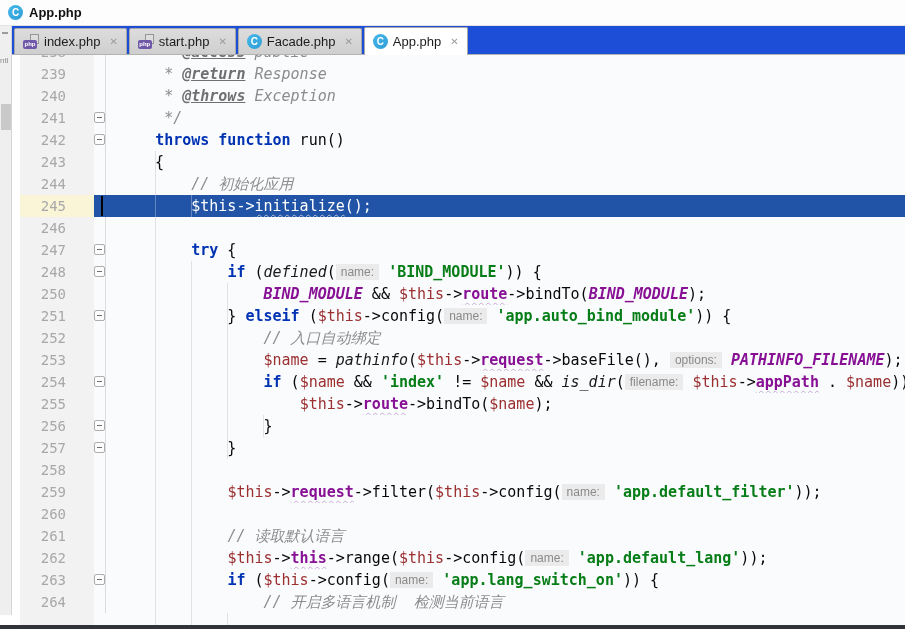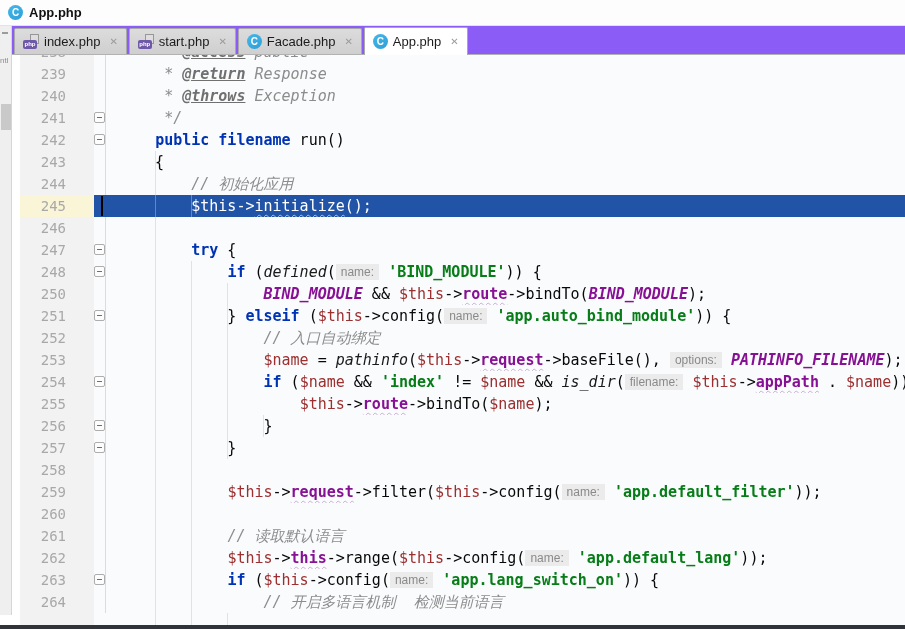--- a/index.html
+++ b/index.html
@@ -17,21 +17,21 @@
   .iphp .badge { position:absolute; left:0; bottom:1px; width:14px; height:9px; background:var(--icon-php-badge,#6f58a8); border-radius:2px; color:#fff; font-size:6px; font-weight:bold; text-align:center; line-height:9px; }
   .xclose { font-size:10px; color:#9b9b9b; margin-left:4px; line-height:1; }
 
   
   .stripe { position:absolute; left:0; top:26px; width:12px; height:589px; background:#efefef; border-right:1px solid #d6d6d6; z-index:5; }
   .stripe .dash { position:absolute; left:2px; top:6px; width:6px; height:2px; background:#9c9c9c; }
   .stripe .slabel { position:absolute; left:0; top:30px; font-size:8px; color:#8d8d8d; letter-spacing:0; }
   .stripe .sblock { position:absolute; left:1px; top:78px; width:10px; height:26px; background:#c9c9c9; }
 
   
-  .tabbar { position:absolute; left:12px; top:26px; width:893px; height:29px; background:#8b5cf6; display:flex; align-items:flex-end; padding-left:2px; z-index:4; }
+  .tabbar { position:absolute; left:12px; top:26px; width:893px; height:29px; background:#1d4ed8; display:flex; align-items:flex-end; padding-left:2px; z-index:4; }
   .tabbar::after { content:""; position:absolute; left:0; bottom:0; width:100%; height:1px; background:#b2b2b2; }
   .tab { position:relative; z-index:2; display:flex; align-items:center; gap:5px; padding:0 8px; height:26px; margin:0 2px 1px 0; background:linear-gradient(#dcdcdc,#cfcfcf); border:1px solid #a8a8a8; border-bottom:none; border-radius:2px 2px 0 0; font-size:13px; color:#1c1c1c; cursor:default; }
   .tab.active { height:28px; margin-bottom:0; background:var(--tab-active-bg,#fff); z-index:3; }
 
   
   .editor { position:absolute; left:20px; top:55px; width:893px; height:574px; overflow:hidden; background:linear-gradient(to right, var(--gutter-bg,#f2f2f2) 74px, var(--editor-bg,#f9fbfd) 74px); }
   .guides { position:absolute; z-index:1; width:1px; background:#e2e2e2; }
   .rows { position:relative; margin-top:-14px; z-index:2; }
   .line { display:flex; height:22px; white-space:nowrap; }
   .gut { width:74px; flex:0 0 auto; text-align:right; padding-right:28px; font-family:"DejaVu Sans Mono", monospace; font-size:14px; line-height:22px; color:#a8a8a8; }
@@ -138,21 +138,21 @@
           </span>
           <pre class="code"><span class="tk-doc">     */</span></pre>
         </div>
         <div class="line">
           <span class="gut">242</span>
           <span class="foldc">
             <span class="fbox">
               <i></i>
             </span>
           </span>
-          <pre class="code"><span class="">    </span><span class="tk-kw">public filename</span><span class=""> run()</span></pre>
+          <pre class="code"><span class="">    </span><span class="tk-kw">throws function</span><span class=""> run()</span></pre>
         </div>
         <div class="line">
           <span class="gut">243</span>
           <span class="foldc"></span>
           <pre class="code"><span class="">    {</span></pre>
         </div>
         <div class="line">
           <span class="gut">244</span>
           <span class="foldc"></span>
           <pre class="code"><span class="">        </span><span class="tk-com">// 初始化应用</span></pre>

